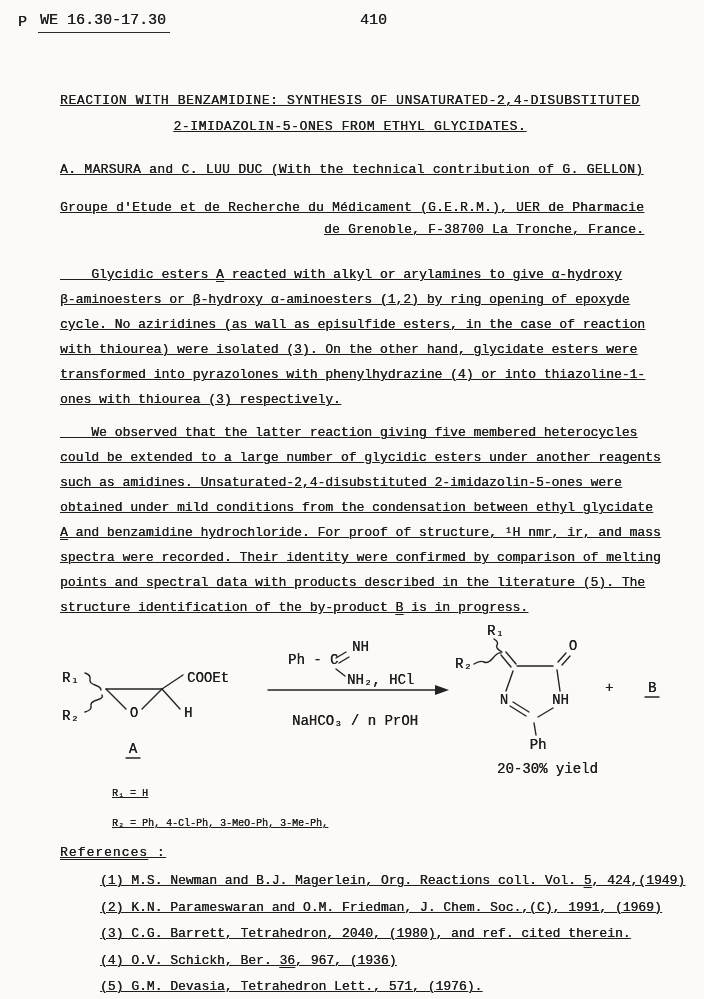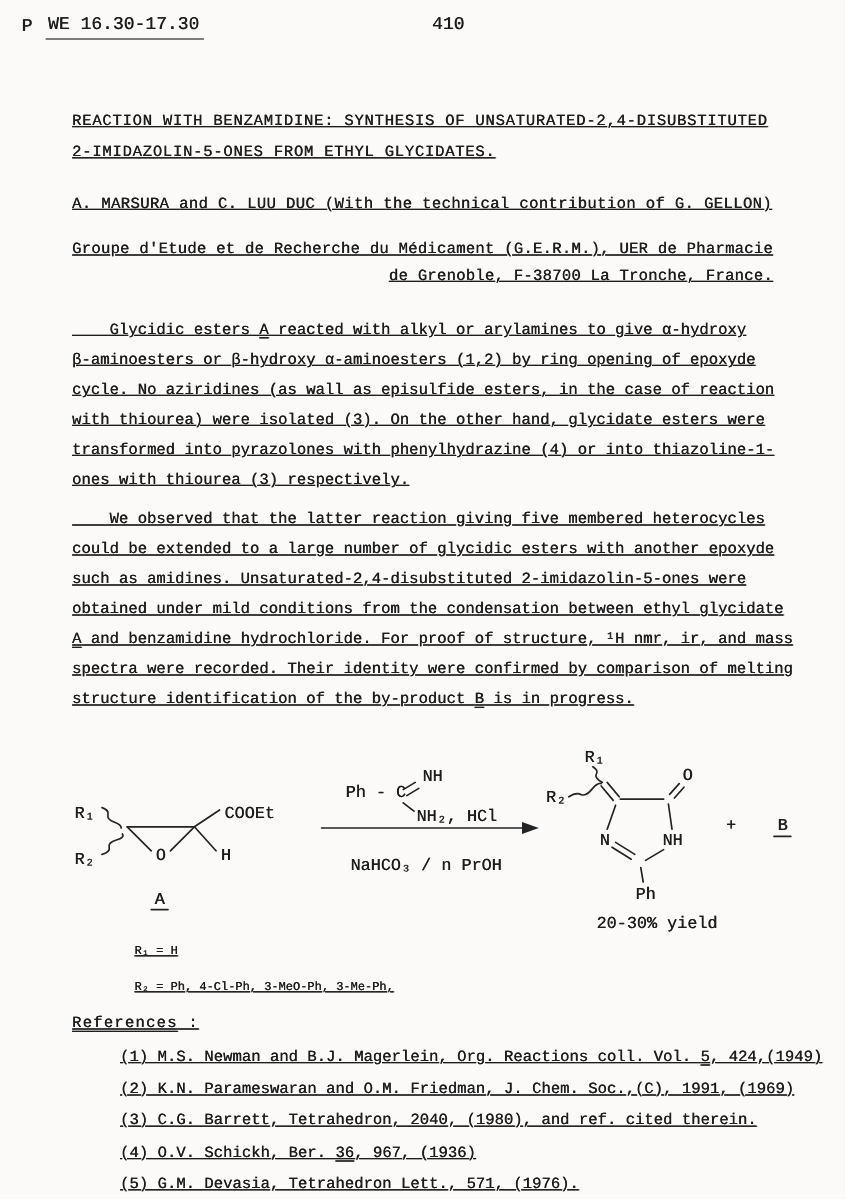--- a/index.html
+++ b/index.html
@@ -15,21 +15,21 @@
     text-shadow:0.3px 0 0 currentColor;
   }
   .abs{position:absolute;}
   .t13{font-size:13px;}
   .t14{font-size:10px;}
   .t15{font-size:15px;}
   .line{white-space:pre;text-decoration:underline;}
   u{text-decoration:underline;text-underline-offset:3px;text-decoration-thickness:1.4px;}
   .hdr-time{border-bottom:1.6px solid #2a2a2a;padding:0 4px 3px 2px;}
   .title-block{left:60px;top:88px;line-height:26px;letter-spacing:0.6px;}
-  .title-line2{}
+  .title-line2{text-align:center;}
   .authors{left:60px;top:162px;letter-spacing:0.3px;}
   .affil{left:60px;top:197px;line-height:22px;letter-spacing:0.2px;text-align:right;}
   .para1{left:60px;top:262px;line-height:25px;}
   .para2{left:60px;top:420px;line-height:25px;}
   .rdefs{left:112px;top:779px;line-height:30px;}
   .refhead{left:60px;top:845px;letter-spacing:1px;}
   .refs{left:100px;top:868px;line-height:26.5px;}
   .scheme{left:0;top:612px;}
   .scheme text{
     font-family:"Liberation Mono","DejaVu Sans Mono",monospace;
@@ -63,25 +63,26 @@
     <div class="line">    Glycidic esters <u>A</u> reacted with alkyl or arylamines to give α-hydroxy</div>
     <div class="line">β-aminoesters or β-hydroxy α-aminoesters (1,2) by ring opening of epoxyde</div>
     <div class="line">cycle. No aziridines (as wall as episulfide esters, in the case of reaction</div>
     <div class="line">with thiourea) were isolated (3). On the other hand, glycidate esters were</div>
     <div class="line">transformed into pyrazolones with phenylhydrazine (4) or into thiazoline-1-</div>
     <div class="line">ones with thiourea (3) respectively.</div>
   </div>
 
   <div class="abs t13 para2">
     <div class="line">    We observed that the latter reaction giving five membered heterocycles</div>
-    <div class="line">could be extended to a large number of glycidic esters with another epoxyde</div>
+    <div class="line">could be extended to a large number of glycidic esters under another reagents</div>
     <div class="line">such as amidines. Unsaturated-2,4-disubstituted 2-imidazolin-5-ones were</div>
     <div class="line">obtained under mild conditions from the condensation between ethyl glycidate</div>
     <div class="line"><u>A</u> and benzamidine hydrochloride. For proof of structure, ¹H nmr, ir, and mass</div>
     <div class="line">spectra were recorded. Their identity were confirmed by comparison of melting</div>
+    <div class="line">points and spectral data with products described in the literature (5). The</div>
     <div class="line">structure identification of the by-product <u>B</u> is in progress.</div>
   </div>
 
   <svg class="abs scheme" width="704" height="170" viewBox="0 0 704 170">
 
     <g>
       <text x="62" y="70">R₁</text>
       <text x="62" y="108">R₂</text>
       <path d="M85,61 q6,2 5,6 t5,6 t6,5"></path>
       <path d="M85,100 q7,-2 6,-6 t6,-6 t5,-5"></path>

